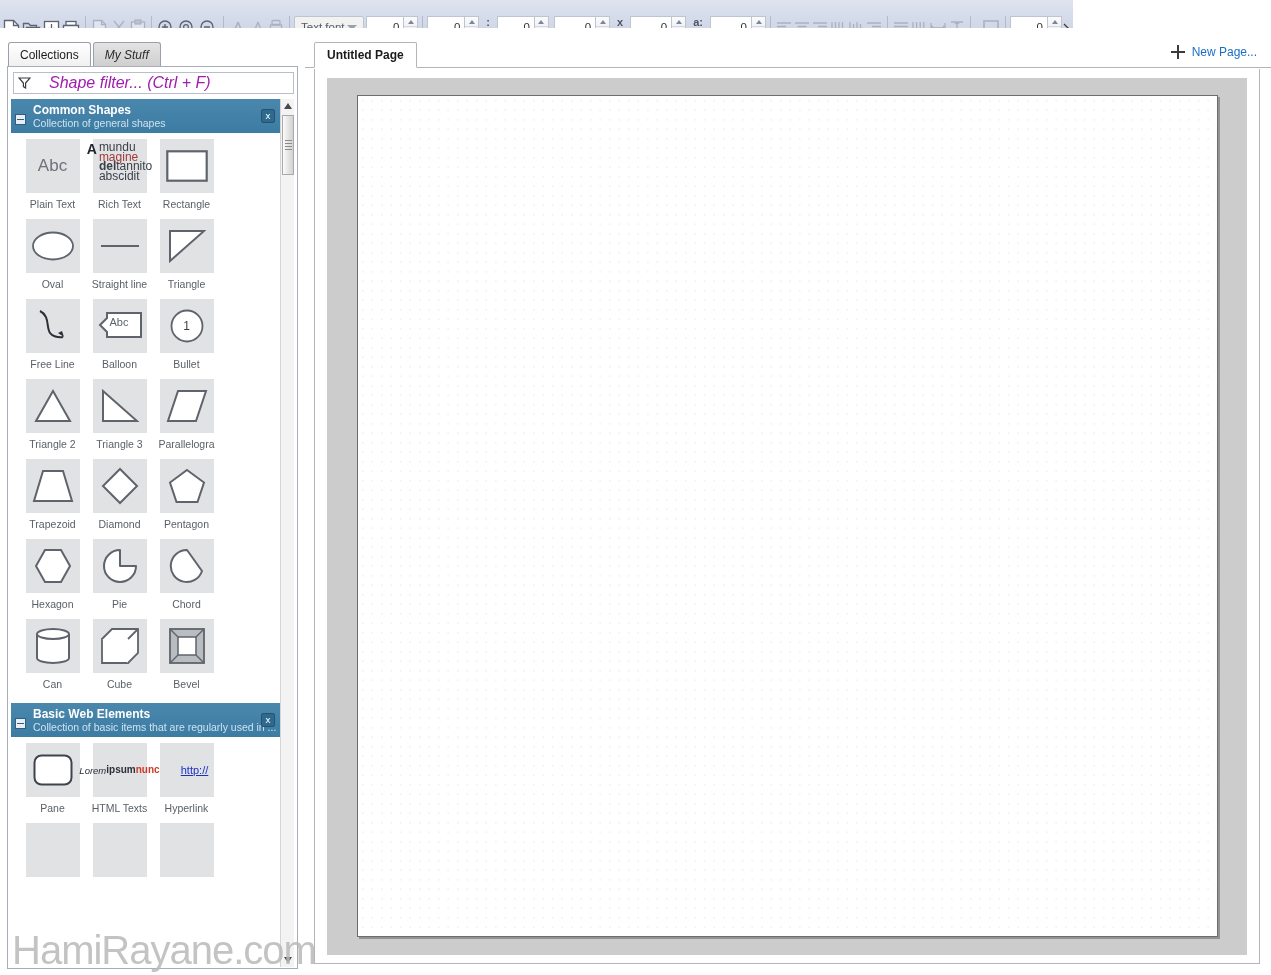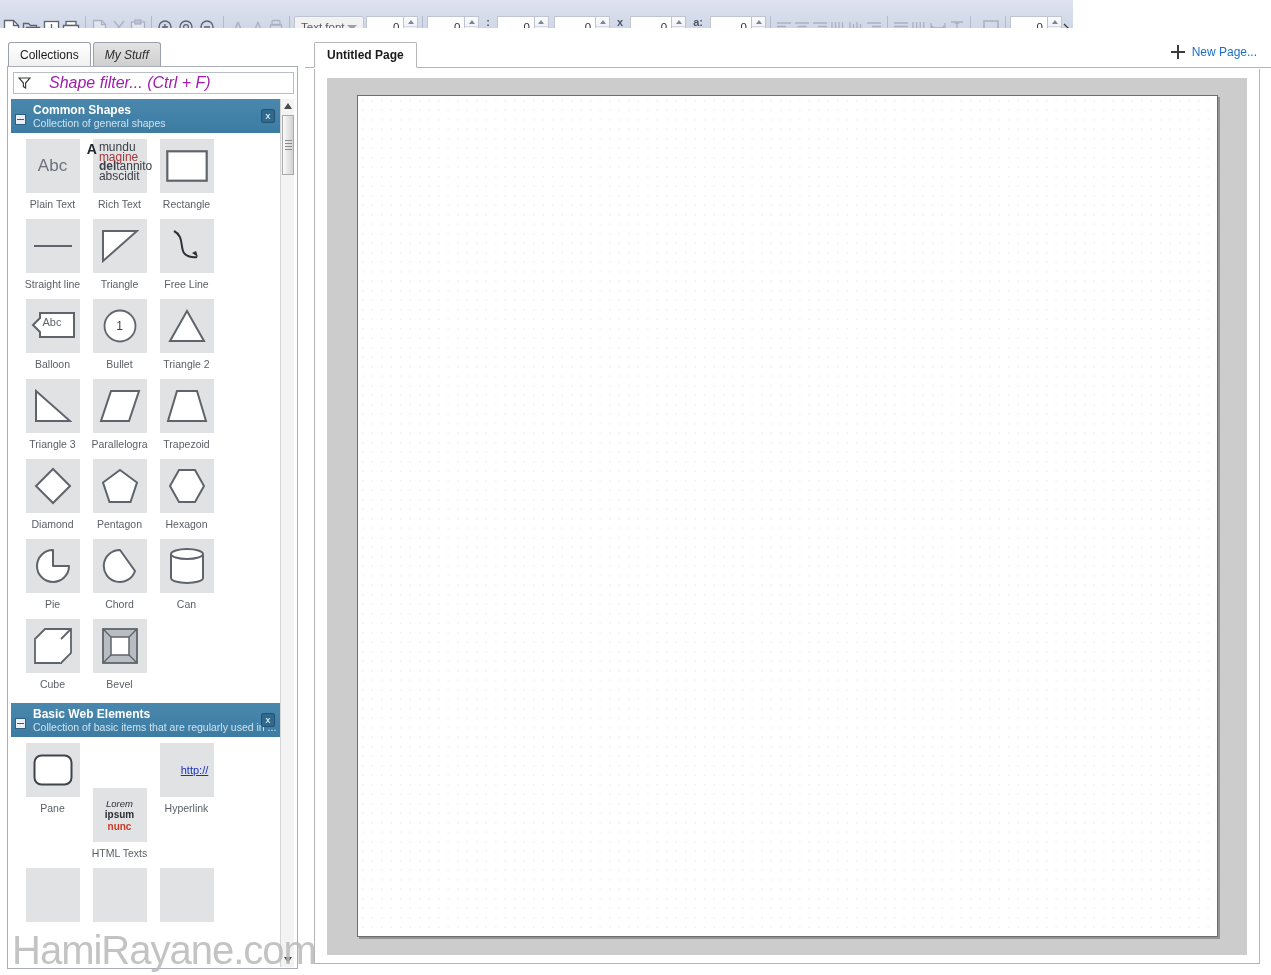--- a/index.html
+++ b/index.html
@@ -520,20 +520,28 @@
           <div class="sh-item">
             <div class="sh-thumb">
               <svg width="42" height="32" viewBox="0 0 42 32">
                   <rect x="1.3" y="1.3" width="39.4" height="29.4" fill="#fff" stroke="#5f646c" stroke-width="2.2"></rect>
                 </svg>
             </div>
             <div class="sh-lbl">Rectangle</div>
           </div>
 
 
+          <div class="sh-item">
+            <div class="sh-thumb">
+              <svg width="44" height="32" viewBox="0 0 44 32">
+                  <ellipse cx="22" cy="16" rx="20" ry="13.5" fill="#fff" stroke="#5f646c" stroke-width="1.8"></ellipse>
+                </svg>
+            </div>
+            <div class="sh-lbl">Oval</div>
+          </div>
 
 
           <div class="sh-item">
             <div class="sh-thumb">
               <svg width="42" height="10" viewBox="0 0 42 10">
                   <path d="M2 5h38" stroke="#5f646c" stroke-width="2"></path>
                 </svg>
             </div>
             <div class="sh-lbl">Straight line</div>
           </div>
@@ -708,21 +716,21 @@
           <div class="sh-item">
             <div class="sh-thumb">
               <svg width="40" height="32" viewBox="0 0 40 32">
                   <rect x="1.5" y="1.5" width="37" height="29" rx="7" fill="#fff" stroke="#3f444c" stroke-width="2"></rect>
                 </svg>
             </div>
             <div class="sh-lbl">Pane</div>
           </div>
 
           <div class="sh-item">
-            <div class="sh-thumb" style="flex-direction:column;margin-top:45px;">
+            <div class="sh-thumb" style="flex-direction:row;">
               <span style="font-size:9.5px;font-style:italic;color:#2b2f36;line-height:11px;">Lorem</span>
               <span style="font-size:10px;font-weight:bold;color:#2b2f36;line-height:12px;">ipsum</span>
               <span style="font-size:10px;font-weight:bold;color:#cc3b26;line-height:12px;">nunc</span>
             </div>
             <div class="sh-lbl">HTML Texts</div>
           </div>
 
           <div class="sh-item">
             <div class="sh-thumb">
               <span style="font-size:11px;color:#1b2fc4;text-decoration:underline;margin-left:16px;">http://</span>

